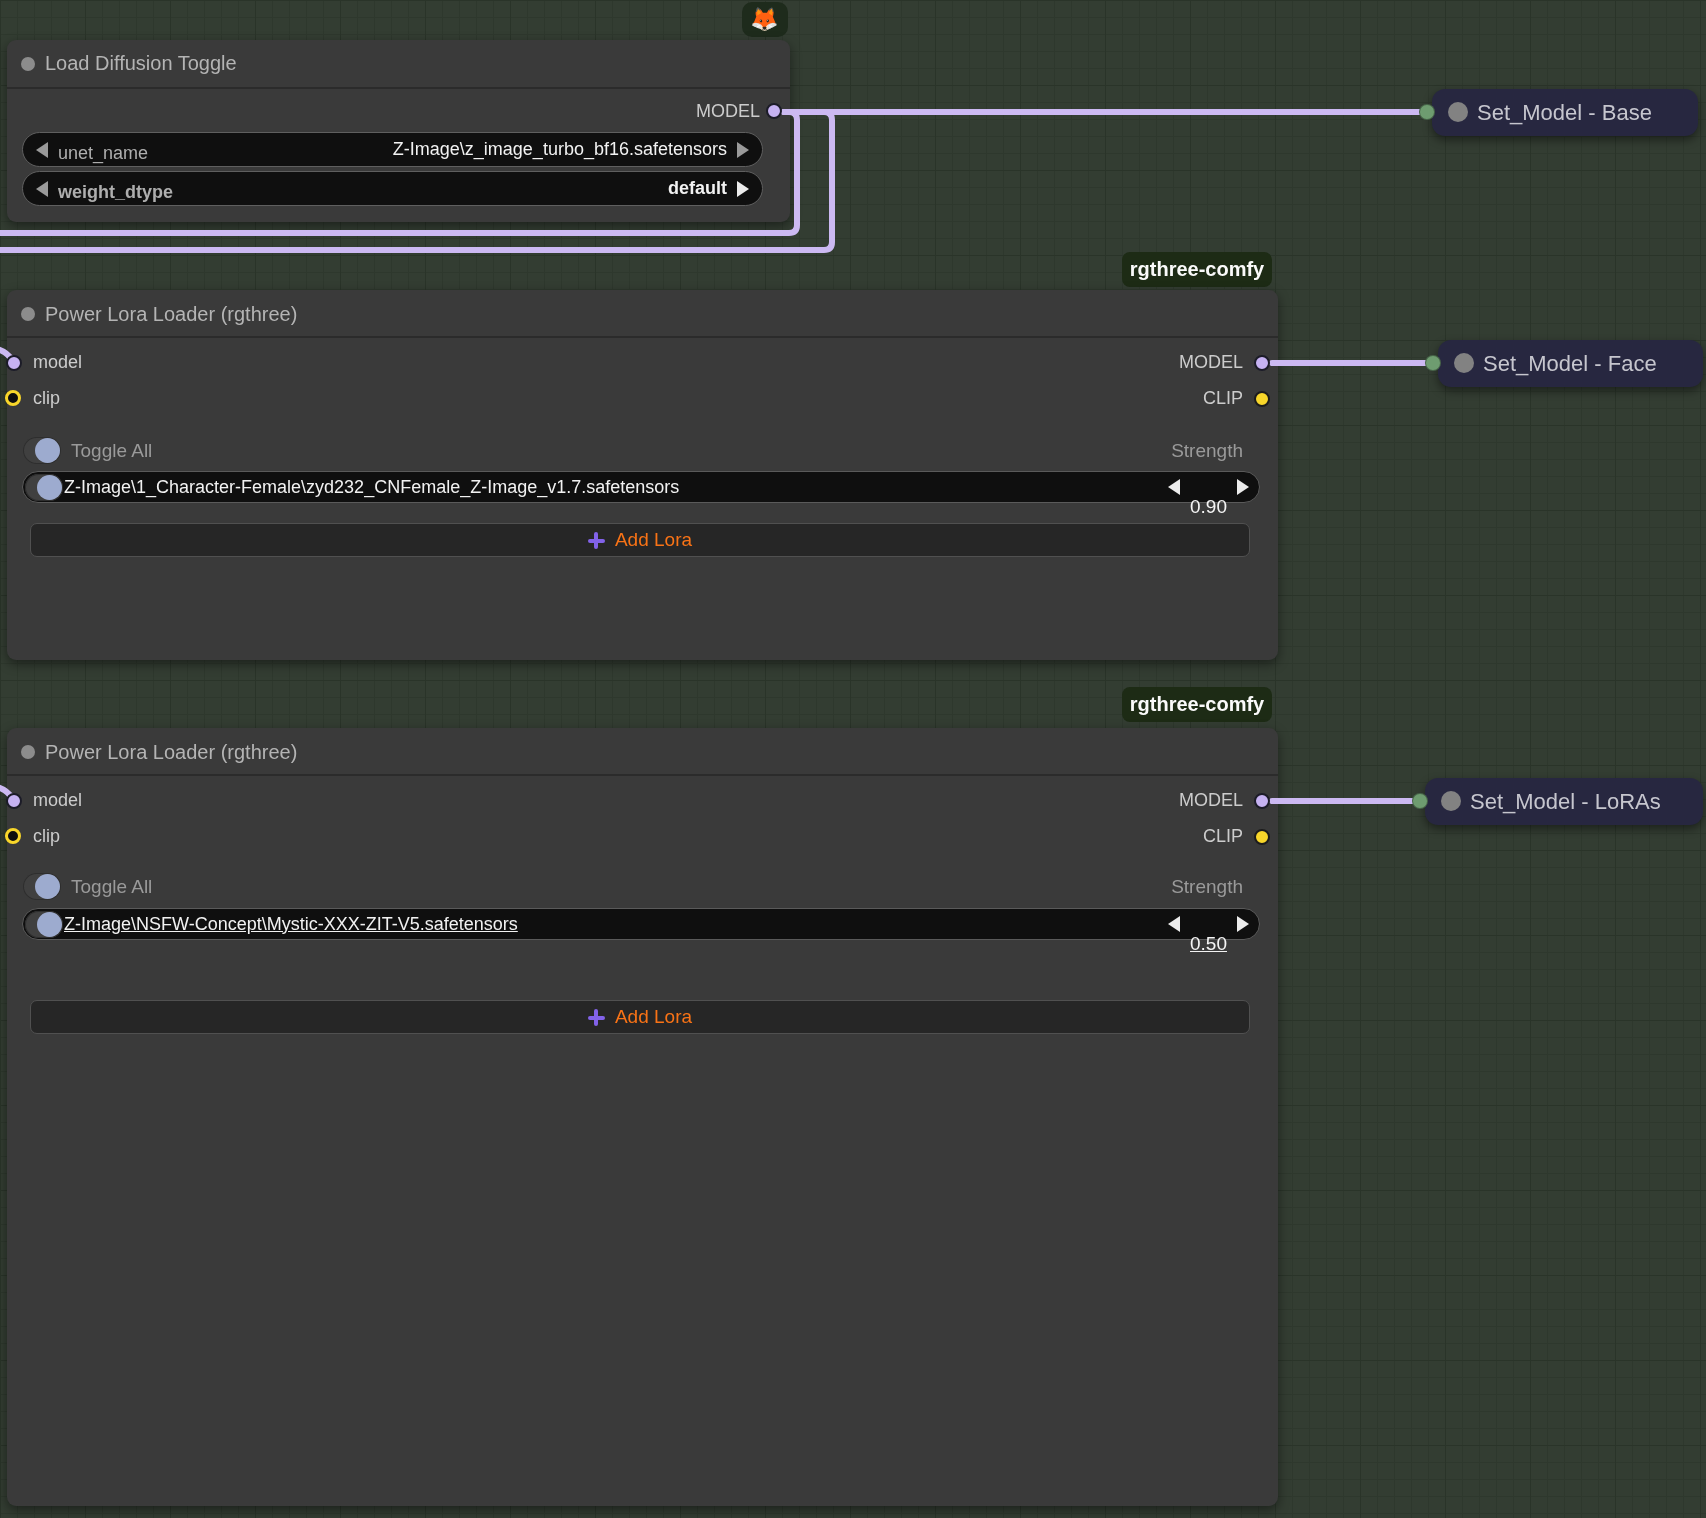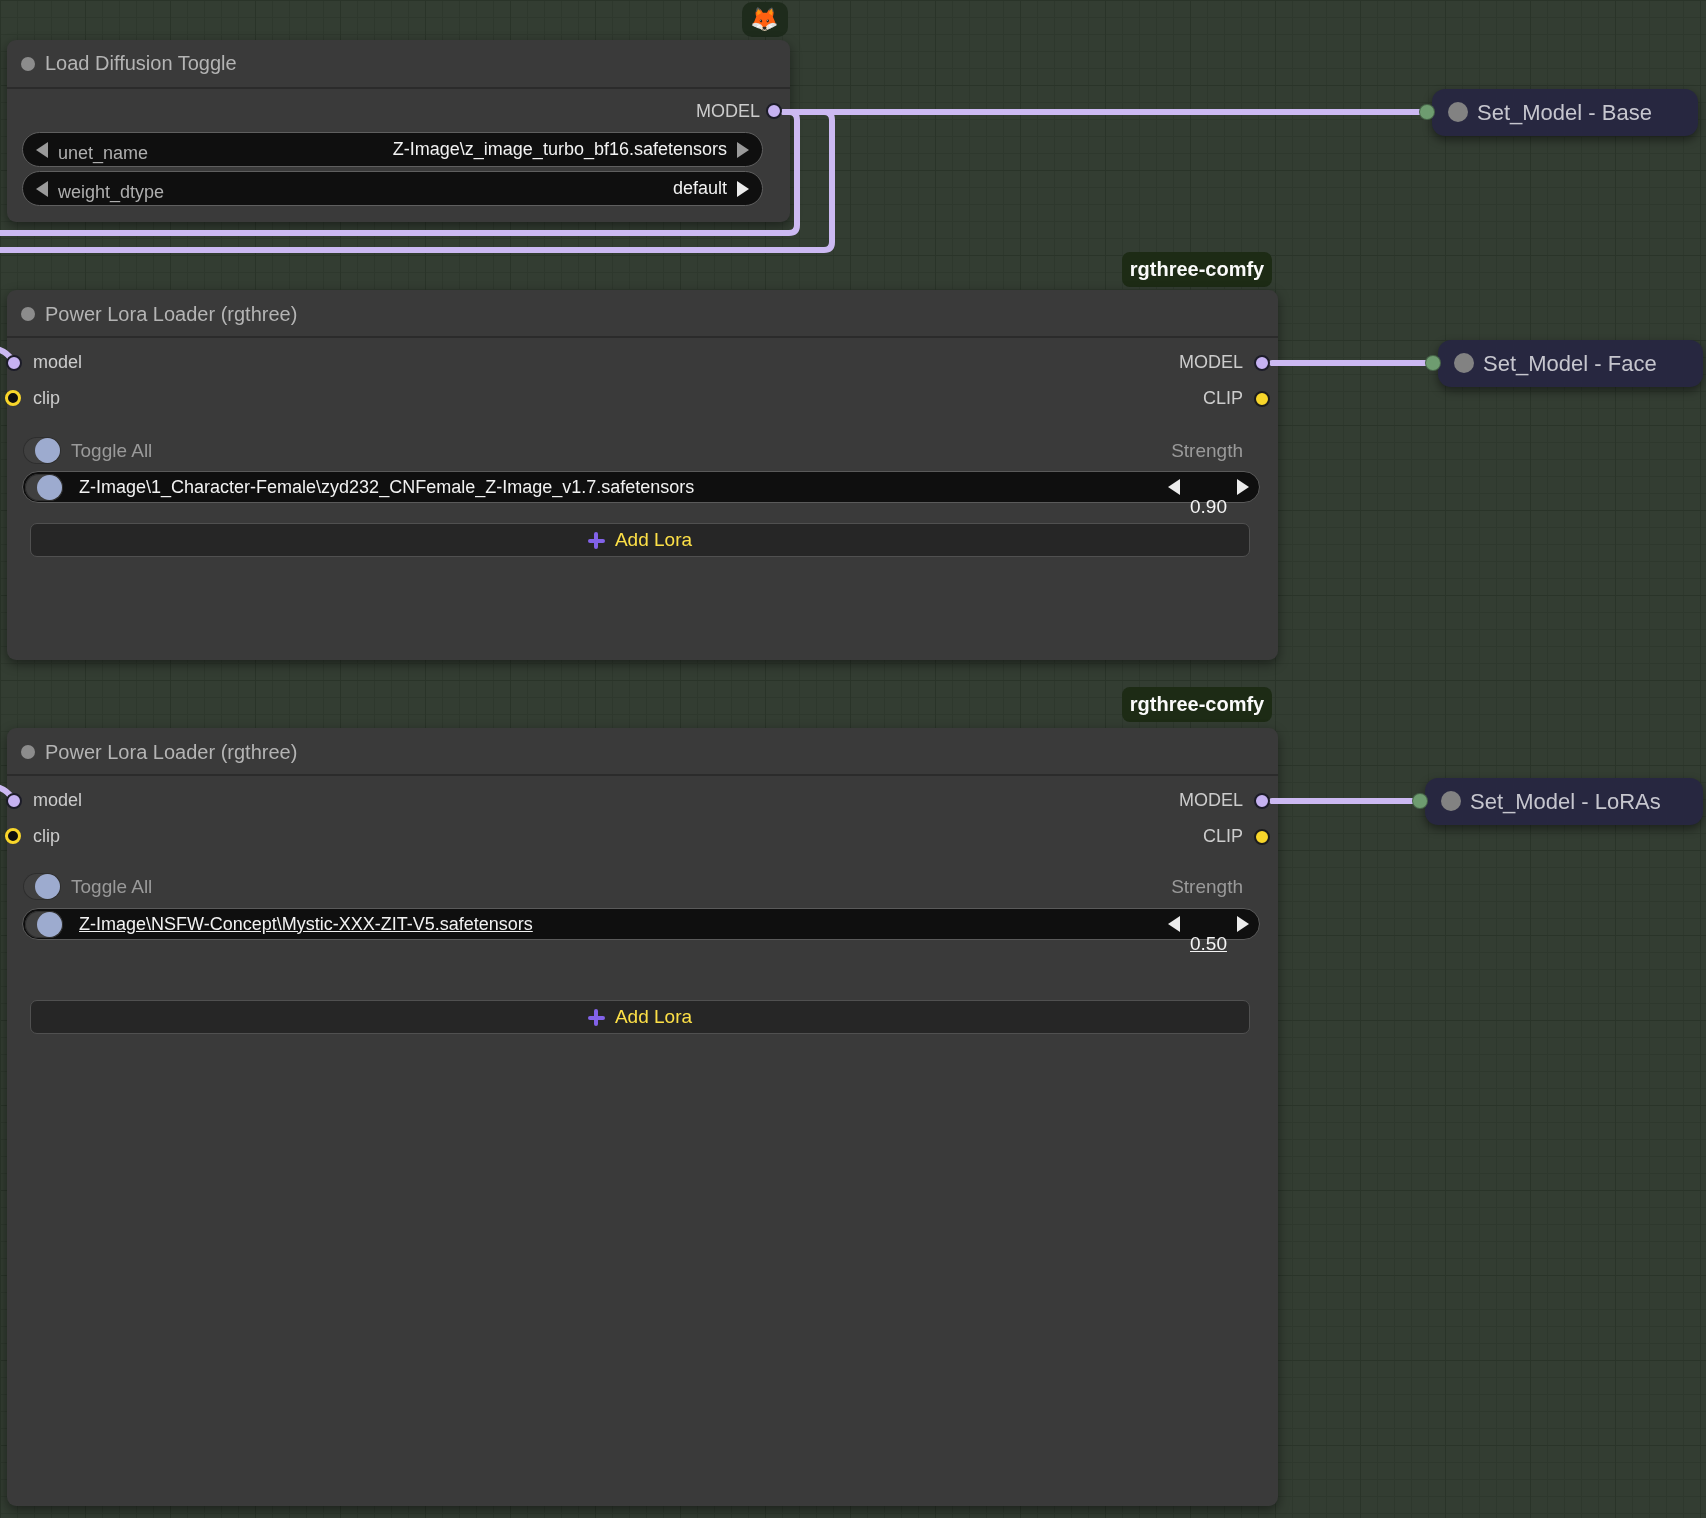--- a/index.html
+++ b/index.html
@@ -31,26 +31,26 @@
   .widget-label{color:#aeaeae;white-space:nowrap;margin-top:8px;}
   .widget-value{margin-left:auto;color:#f2f2f2;white-space:nowrap;}
   .tri{width:0;height:0;flex:none;}
   .tri.l{border-top:8px solid transparent;border-bottom:8px solid transparent;border-right:12px solid #9a9a9a;}
   .tri.r{border-top:8px solid transparent;border-bottom:8px solid transparent;border-left:12px solid #9a9a9a;}
   .tri.white.l{border-right-color:#ececec;}
   .tri.white.r{border-left-color:#ececec;}
   .tgl{width:38px;height:27px;border-radius:14px;background:#404040;position:relative;flex:none;box-shadow:inset 0 0 0 1px #2e2e2e;}
   .tgl i{position:absolute;top:1px;right:1px;width:25px;height:25px;border-radius:50%;background:#9dabcf;display:block;}
   .lora-row{position:absolute;height:32px;background:#0f0f0f;border:1px solid #5a5a5a;border-radius:16px;
-    display:flex;align-items:center;padding:0 10px 0 2px;gap:16px;color:#f2f2f2;font-size:18px;}
+    display:flex;align-items:center;padding:0 10px 0 2px;gap:1px;color:#f2f2f2;font-size:18px;}
   .lora-name{white-space:nowrap;overflow:hidden;}
   .lora-strength{margin-left:auto;display:flex;align-items:center;gap:10px;}
   .strength-val{font-size:19px;color:#f5f5f5;margin-top:40px;}
   .add-lora{position:absolute;height:34px;background:#262626;border:1px solid #505050;border-radius:7px;
-    display:flex;align-items:center;justify-content:center;gap:10px;color:#fde047;font-size:19px;}
+    display:flex;align-items:center;justify-content:center;gap:10px;color:#f97316;font-size:19px;}
   .plus{position:relative;width:17px;height:17px;flex:none;}
   .plus::before{content:"";position:absolute;left:0;top:7px;width:17px;height:4px;background:#8262e9;border-radius:2px;}
   .plus::after{content:"";position:absolute;left:6.5px;top:0;width:4px;height:17px;background:#8262e9;border-radius:2px;}
   .set-node{position:absolute;height:47px;background:#272740;border-radius:13px;box-shadow:0 4px 10px rgba(0,0,0,.45);}
   .set-node .node-title{left:45px;top:11px;font-size:22px;color:#c6c6ce;}
   .badge{position:absolute;background:#1d2b15;border-radius:8px;color:#fafafa;font-size:20px;font-weight:700;
     display:flex;align-items:center;justify-content:center;white-space:nowrap;}
   .fox-badge{position:absolute;background:#1e2b1c;border-radius:10px;display:flex;align-items:center;justify-content:center;font-size:23px;}
   svg.wires{position:absolute;left:0;top:0;z-index:5;pointer-events:none;}
   .toggle-label{position:absolute;color:#9a9a9a;font-size:19px;white-space:nowrap;text-align:right;}
@@ -72,21 +72,21 @@
     <div class="io-label out" style="right:30px;top:61px;">MODEL</div>
     <span class="dot lav" style="left:759px;top:63px;"></span>
 
     <div class="widget-row" style="left:15px;top:92px;width:741px;">
       <span class="tri l"></span>
       <span class="widget-label">unet_name</span>
       <span class="widget-value">Z-Image\z_image_turbo_bf16.safetensors</span>
       <span class="tri r"></span>
     </div>
 
-    <div class="widget-row" style="left:15px;top:131px;width:741px;">
+    <div class="widget-row" style="left:15px;top:131px;width:741px;font-weight:bold;">
       <span class="tri l"></span>
       <span class="widget-label">weight_dtype</span>
       <span class="widget-value">default</span>
       <span class="tri white r"></span>
     </div>
   </div>
 
   <div class="badge" style="left:1122px;top:252px;width:150px;height:35px;">
     <span>rgthree-comfy</span>
   </div>

